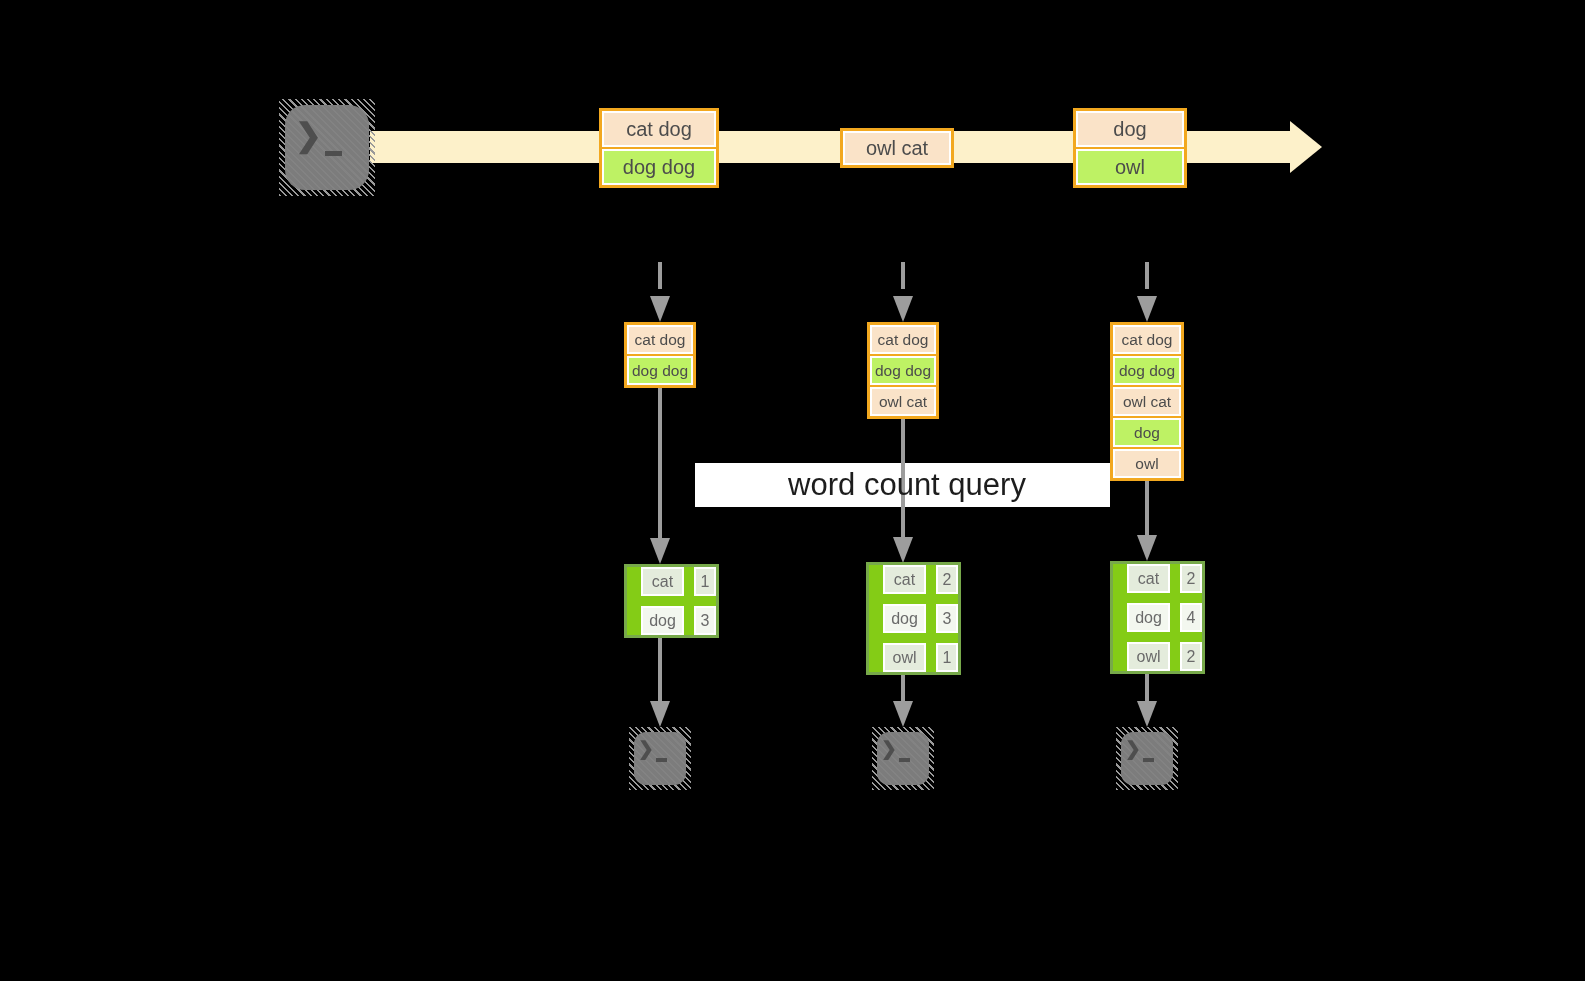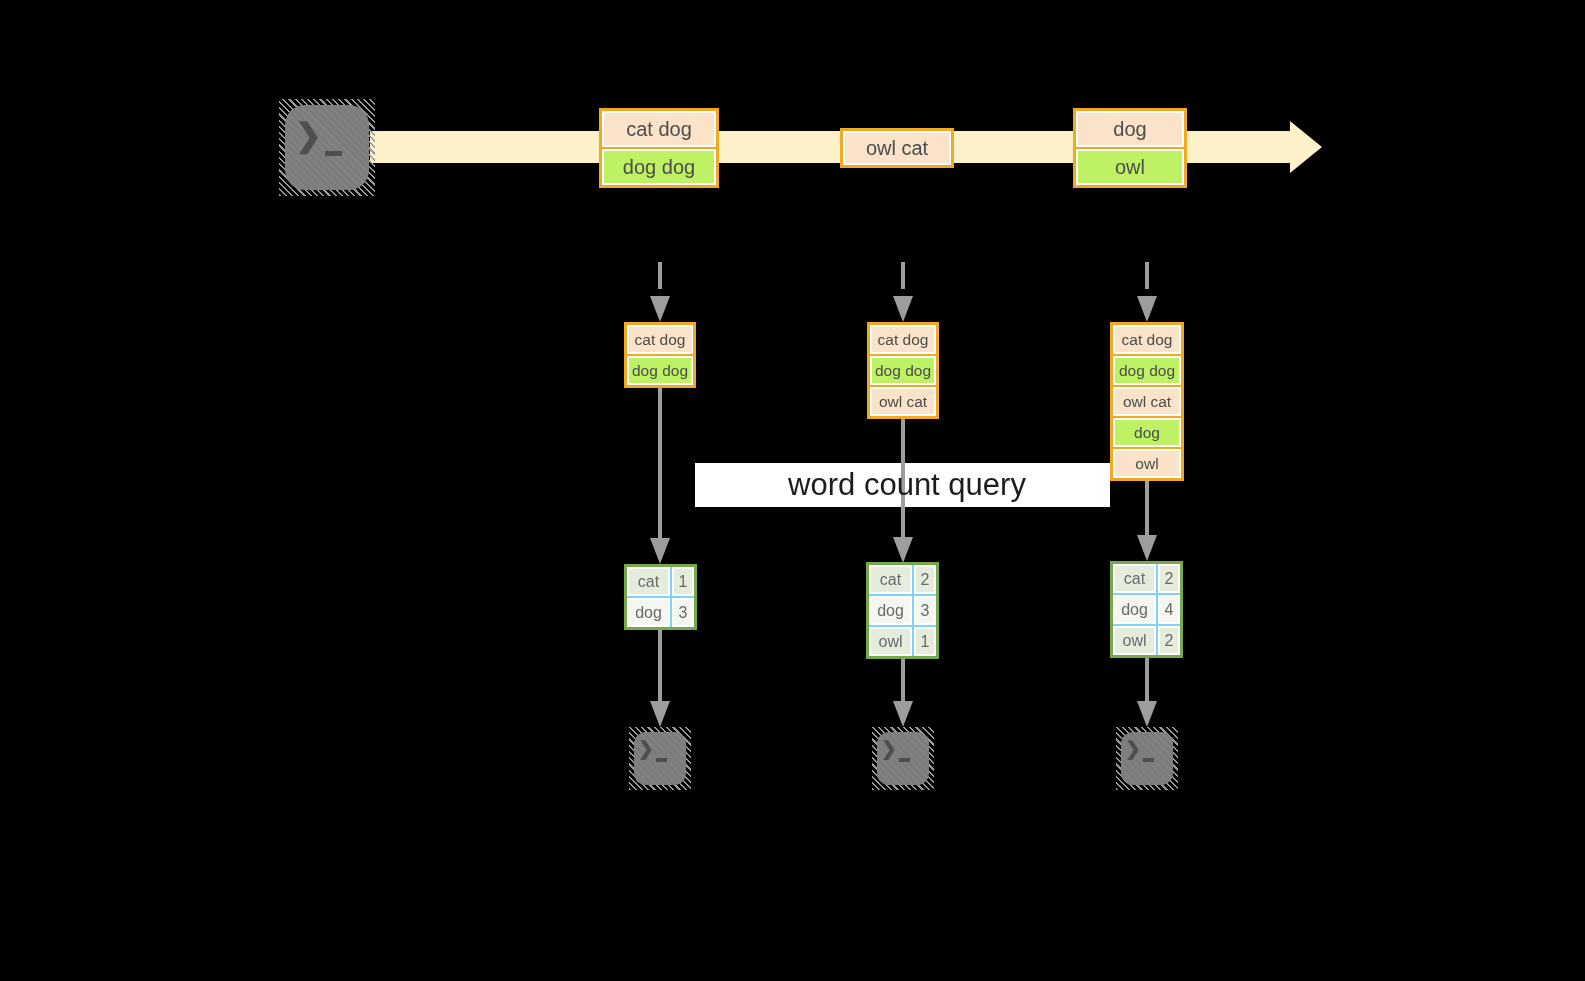--- a/index.html
+++ b/index.html
@@ -27,22 +27,22 @@
   .obox{position:absolute;box-sizing:border-box;border:3px solid #f2a81f;background:#f2a81f;
     display:flex;flex-direction:column;gap:2px;z-index:5;}
   .orow{display:flex;align-items:center;justify-content:center;color:#4c4c4c;
     box-shadow:inset 0 0 0 2px #fff;}
   .orow.dark{background:#fae3c8;}
   .orow.light{background:#bef264;}
   .srow{height:36px;font-size:20px;}
   .srow1{height:34px;font-size:20px;}
   .mrow{height:29px;font-size:15.5px;}
   
-  .gtable{position:absolute;box-sizing:border-box;border:3px solid #77a94a;background:#7dd3fc;
-    display:grid;grid-template-columns:43px 22px;gap:2px;z-index:5;}
+  .gtable{position:absolute;box-sizing:border-box;border:3px solid #77a94a;background:#84cc16;
+    display:grid;grid-template-columns:43px 22px;gap:10px;z-index:5;padding-left:14px;}
   .gcell{height:29px;display:flex;align-items:center;justify-content:center;
     color:#6a6a6a;font-size:16px;box-shadow:inset 0 0 0 2px #fff;}
   .gcell.dark{background:#e4ecdc;}
   .gcell.light{background:#f3f7ef;}
   
   .vline,.vdash{position:absolute;width:4px;background:#9d9d9d;z-index:3;}
   .vhead{position:absolute;width:0;height:0;z-index:3;
     border-top:26px solid #9d9d9d;border-left:10px solid transparent;border-right:10px solid transparent;}
   
   .banner{position:absolute;left:695px;top:463px;width:415px;height:44px;background:#fff;z-index:2;}

